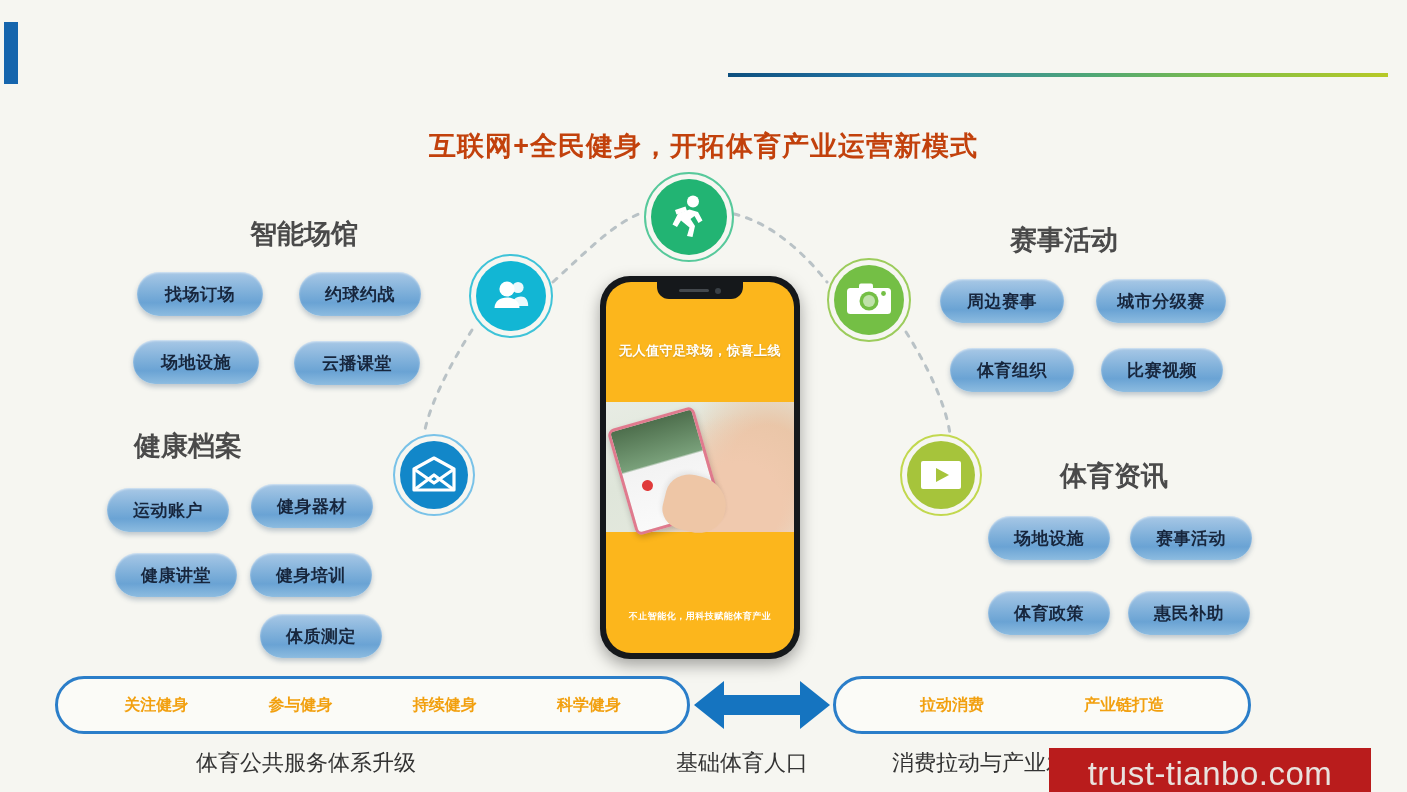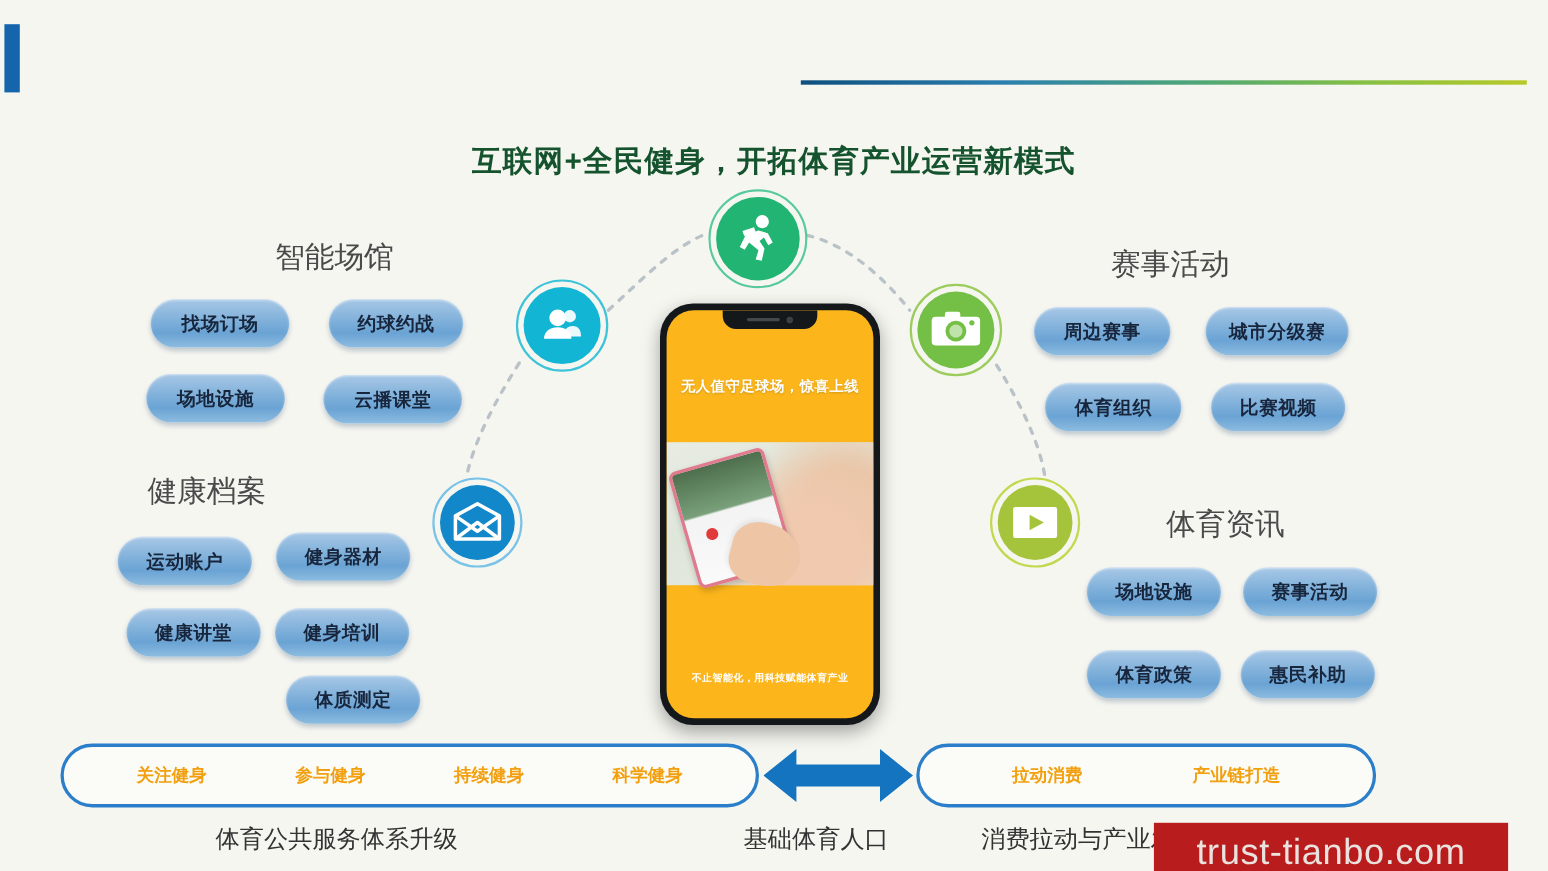--- a/index.html
+++ b/index.html
@@ -13,23 +13,23 @@
   #header{position:absolute;left:0;top:0;width:1407px;height:104px;}
   #title-accent-bar{position:absolute;left:4px;top:22px;width:14px;height:62px;
     background:#1565ad;}
   #page-title{position:absolute;left:36px;top:24px;font-size:41px;line-height:58px;
     color:#1a64a8;letter-spacing:1px;white-space:nowrap;}
   #page-title .t-strong{font-weight:bold;color:#14528e;}
   #header-rule{position:absolute;left:728px;top:73px;width:660px;height:4px;
     background:linear-gradient(90deg,#0d4f7e 0%,#2b7fae 28%,#4fa776 55%,#86c043 78%,#b7c927 100%);}
   
   #subtitle{position:absolute;left:0;top:128px;width:1407px;text-align:center;
-    font-size:27px;font-weight:bold;color:#14532d;letter-spacing:1px;}
-  
-  .sec-title{position:absolute;font-size:27px;font-weight:normal;color:#4a4a4a;
+    font-size:27px;font-weight:bold;color:#c2410c;letter-spacing:1px;font-family:Liberation Mono, monospace;}
+  
+  .sec-title{position:absolute;font-size:27px;font-weight:bold;color:#4a4a4a;
     white-space:nowrap;}
   #sec-title-0{left:250px;top:216px;}
   #sec-title-1{left:134px;top:428px;}
   #sec-title-2{left:1010px;top:222px;}
   #sec-title-3{left:1060px;top:458px;}
   
   .pill{position:absolute;display:flex;align-items:center;justify-content:center;
     border-radius:999px;font-size:17px;font-weight:bold;color:#17263d;
     background:linear-gradient(180deg,#a8c8e6 0%,#7fb0da 45%,#6aa3d4 70%,#8dbce0 100%);
     box-shadow:0 3px 5px rgba(60,90,120,.30), inset 0 1px 2px rgba(255,255,255,.55);

